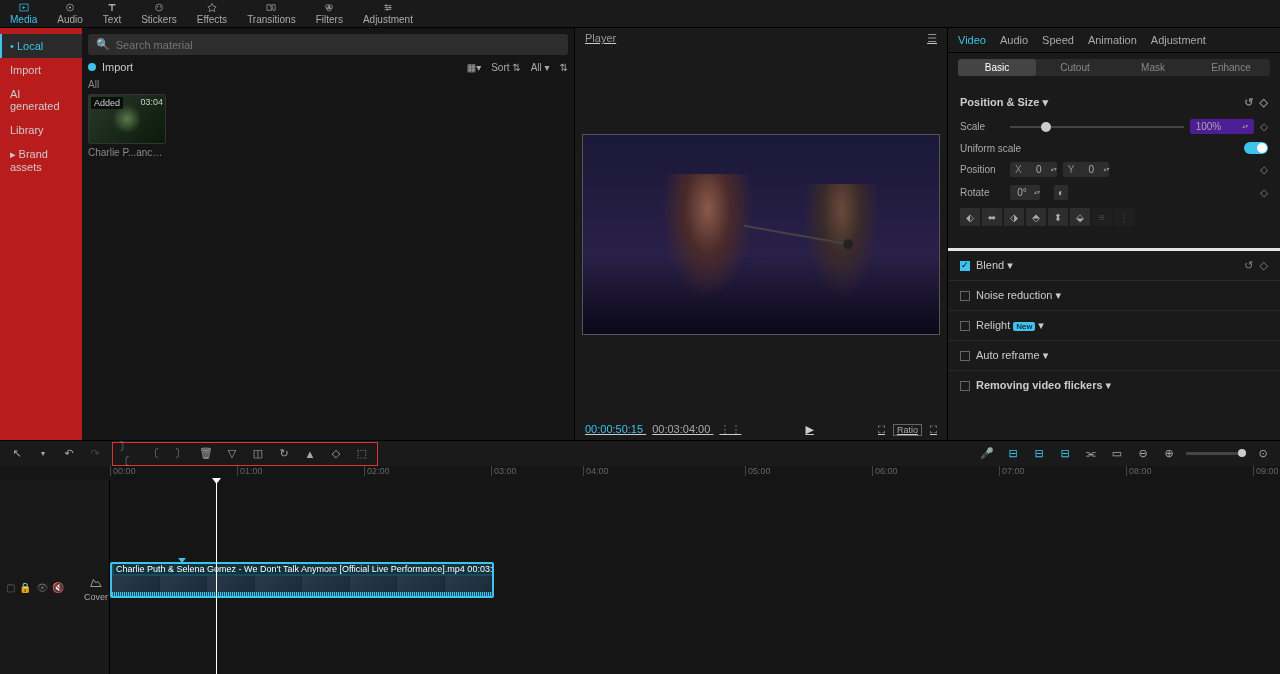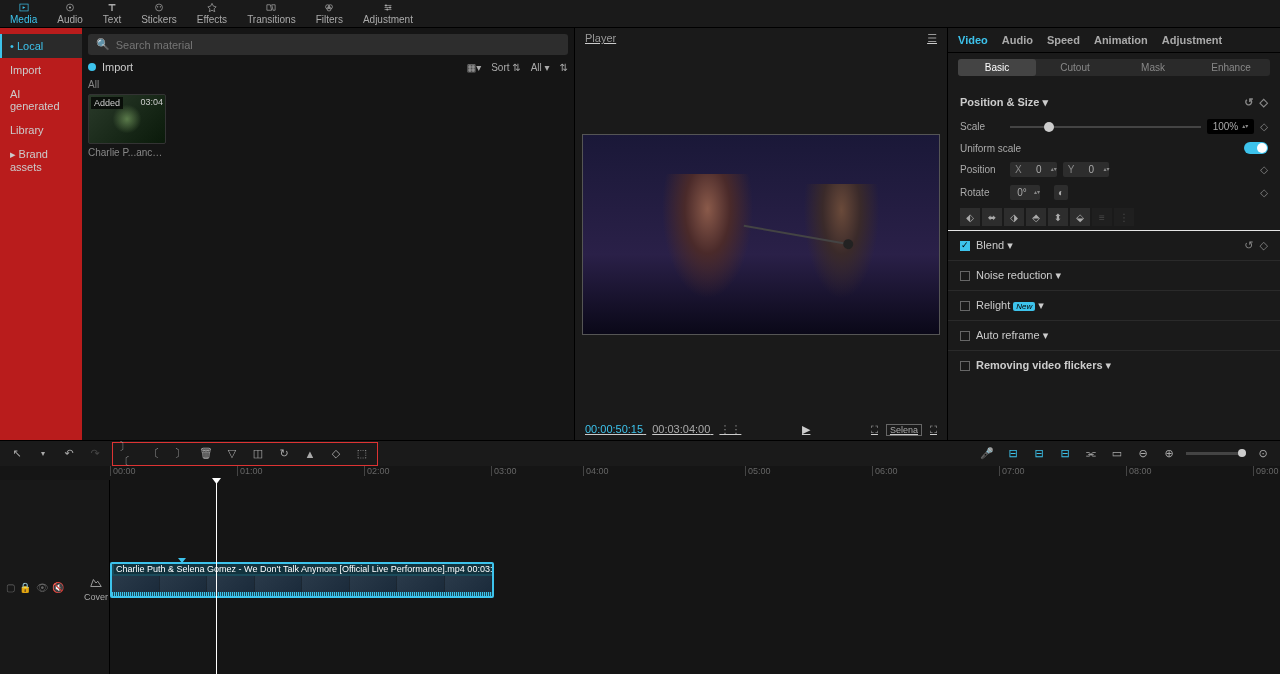--- a/index.html
+++ b/index.html
@@ -39,48 +39,48 @@
 .mic::after{content:"";position:absolute;right:-4px;top:-4px;width:10px;height:10px;border-radius:50%;background:#222;}
 .player-ctrls { display: flex; align-items: center; justify-content: space-between; padding: 4px 10px; }
 .time-seg { color: #3dc3ec; font-size: 11px; }
 .time-seg .dur { color: #aaa; margin-left: 6px; }
 .play-btn { color: #ccc; cursor: pointer; }
 .right-ctrls { display: flex; gap: 8px; color: #aaa; align-items: center; font-size: 10px;}
 .ratio-box { border:1px solid #666; padding:0 3px; font-size:9px;}
 
 .right-panel { width: 332px; background: #1a1a1a; display: flex; flex-direction: column; overflow-y:auto;}
 .rtabs { display: flex; gap: 14px; padding: 6px 10px; border-bottom: 1px solid #000; }
-.rtab { color: #aaa; cursor: pointer; font-size: 11px; font-weight:bold;}
+.rtab { color: #aaa; cursor: pointer; font-size: 11px; font-weight:normal;}
 .rtab.active { color: #3dc3ec; }
 .subtabs { display: flex; margin: 6px 10px 10px; background: #2a2a2a; border-radius: 3px; }
 .subtab { flex: 1; text-align: center; padding: 3px 0; color: #888; cursor: pointer; font-size: 10px; }
 .subtab.active { background: #444; color: #fff; border-radius: 3px; }
-.prop-sec { padding: 4px 12px 4px; border-bottom: 1px solid #e5e5e5; }
+.prop-sec { padding: 4px 12px 22px; border-bottom: 3px solid #e5e5e5; }
 .sec-head { display: flex; justify-content: space-between; align-items: center; padding: 6px 0; font-size: 11px; font-weight: bold; }
 .sec-head-icons { display:flex; gap:6px; color:#888;}
 .prop-row { display: flex; align-items: center; gap: 6px; padding: 4px 0; font-size: 10px; color:#aaa;}
 .prop-label { width: 44px; }
 .slider { flex: 1; height: 2px; background: #444; position: relative; }
 .slider-thumb { position: absolute; top: -4px; width: 10px; height: 10px; border-radius: 50%; background: #ccc; }
-.num-box { background: #000000; padding: 2px 6px; border-radius: 2px; font-size: 10px; display:flex; align-items:center; gap:4px;}
+.num-box { background: #4c1d95; padding: 2px 6px; border-radius: 2px; font-size: 10px; display:flex; align-items:center; gap:21px;}
 .spinner { display:flex; flex-direction:column; font-size:6px; line-height:5px; color:#888;}
 .toggle { width: 24px; height: 12px; background: #3dc3ec; border-radius: 6px; position: relative; }
 .toggle::after { content: ""; position: absolute; right: 1px; top: 1px; width: 10px; height: 10px; background: #fff; border-radius: 50%; }
 .coord-row { display:flex; gap:6px; align-items:center;}
 .coord-box { display:flex; align-items:center; background:#2d2d2d; border-radius:2px;}
 .coord-lbl { padding:2px 5px; color:#888; font-size:10px;}
 .coord-val { padding:2px 6px; font-size:10px; min-width:24px; text-align:center;}
 .align-row { display:flex; gap:2px; margin-top:4px;}
 .align-btn { width:20px; height:18px; background:#2d2d2d; display:flex; align-items:center; justify-content:center; font-size:10px; color:#aaa; cursor:pointer;}
 .align-btn.dis { opacity:.3;}
 .collapse-row { display:flex; align-items:center; justify-content:space-between; padding:8px 12px; font-size:11px; border-bottom:1px solid #2a2a2a;}
 .chk { width:10px; height:10px; border:1px solid #666; display:inline-block; margin-right:6px; vertical-align:middle;}
 .chk.on { background:#3dc3ec; border-color:#3dc3ec; position:relative;}
 .chk.on::after{content:"✓";position:absolute;top:-2px;left:0;font-size:9px;color:#000;}
-.new-badge{background:#3dc3ec;color:#000;font-size:8px;padding:0 3px;border-radius:2px;margin-left:3px;font-style:italic;}
+.new-badge{background:#3dc3ec;color:#000;font-size:8px;padding:0 3px;border-radius:2px;margin-left:3px;}
 .kf{color:#888;}
 
 .timeline-bar { height: 26px; background: #1a1a1a; display: flex; align-items: center; padding: 0 8px; gap: 8px; border-top:1px solid #000;}
 .tl-tool { width: 18px; height: 18px; display: flex; align-items: center; justify-content: center; color: #aaa; cursor: pointer; }
 .tl-tool.dis{opacity:.3;}
 .tool-grp { display: flex; gap: 8px; border: 1px solid #d33; padding: 2px 6px; }
 .spacer { flex: 1; }
 .zoom-track { width:60px; height:3px; background:#444; position:relative;}
 .zoom-track::after{content:"";position:absolute;right:0;top:-3px;width:8px;height:8px;border-radius:50%;background:#ccc;}
 
@@ -219,21 +219,21 @@
     </div>
     <div class="player-ctrls">
       <div class="time-seg">
         <span>00:00:50:15</span>
         <span class="dur">00:03:04:00</span>
         <span style="color:#888;margin-left:6px;">⋮⋮</span>
       </div>
       <div class="play-btn">▶</div>
       <div class="right-ctrls">
         <span>⛶</span>
-        <span class="ratio-box">Selena</span>
+        <span class="ratio-box">Ratio</span>
         <span>⛶</span>
       </div>
     </div>
   </div>
 
   <div class="right-panel">
     <div class="rtabs">
       <span class="rtab active">Video</span>
       <span class="rtab">Audio</span>
       <span class="rtab">Speed</span>

